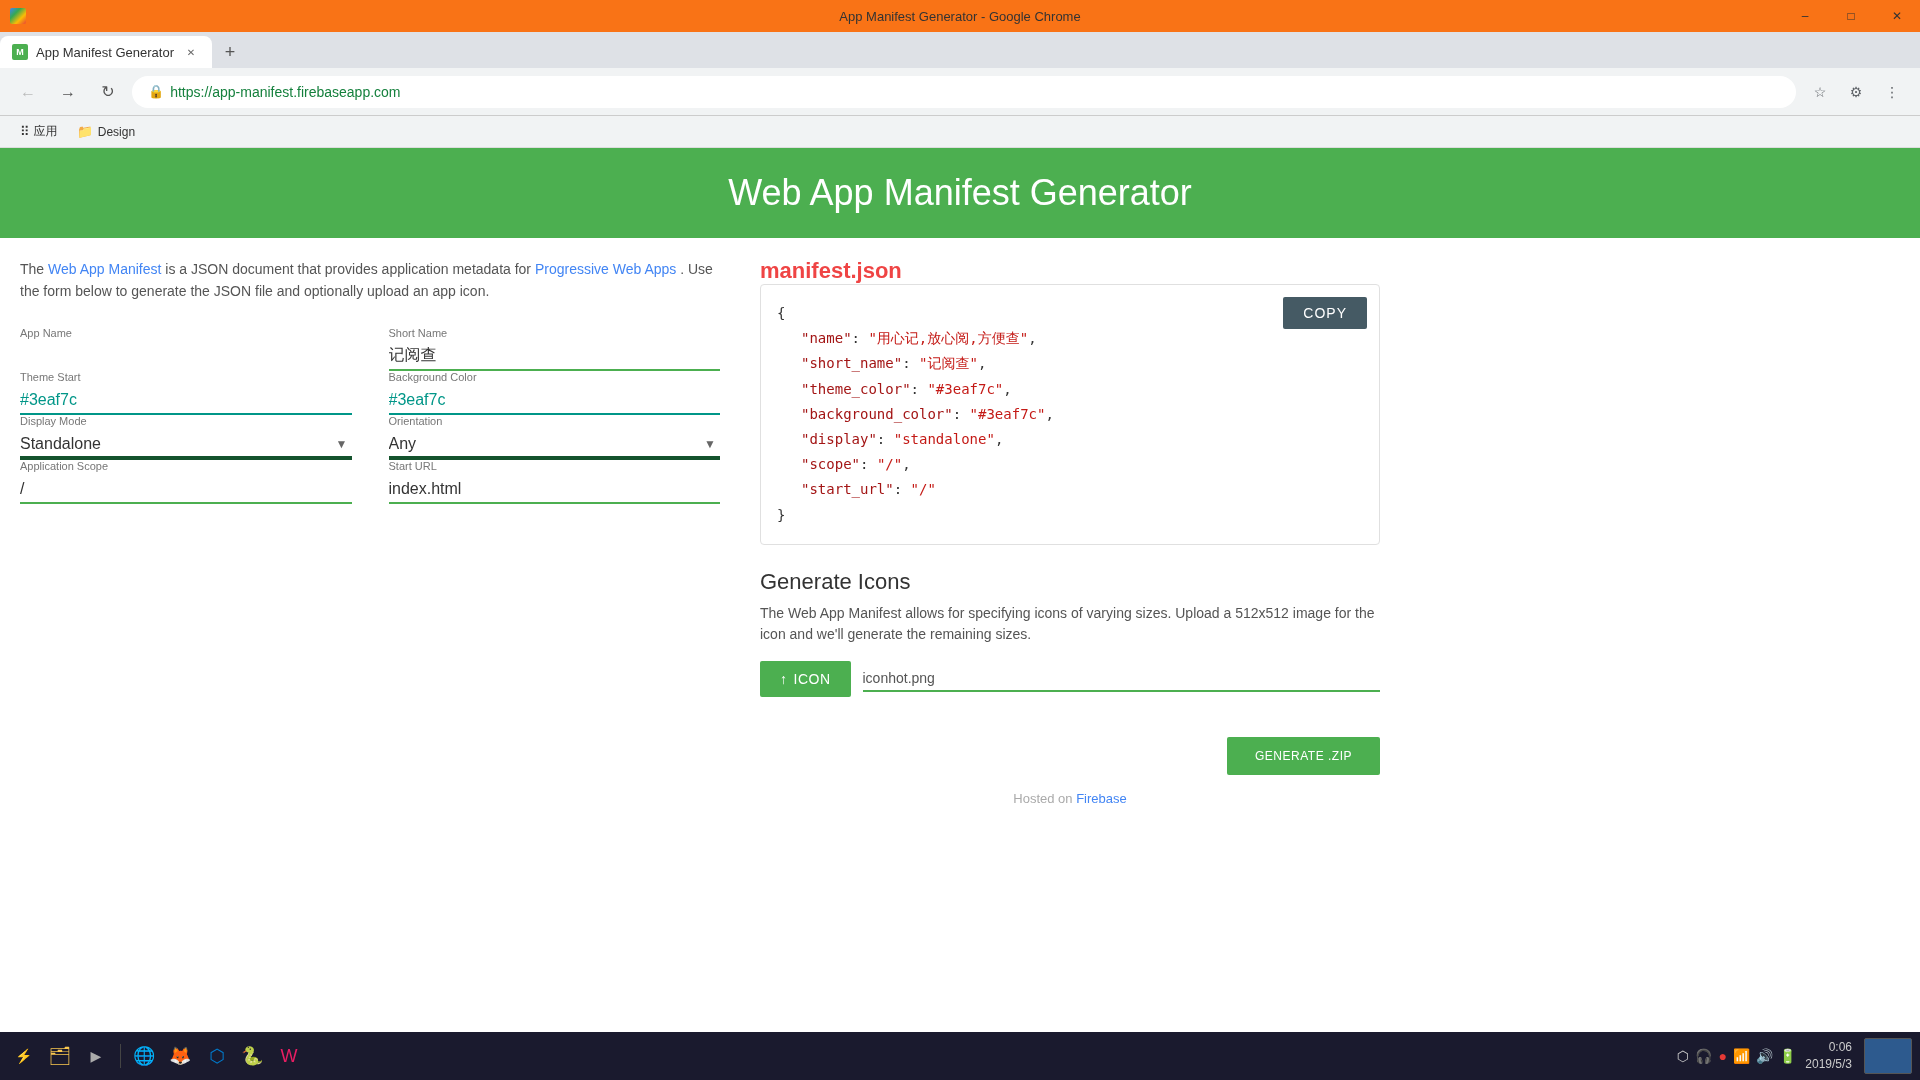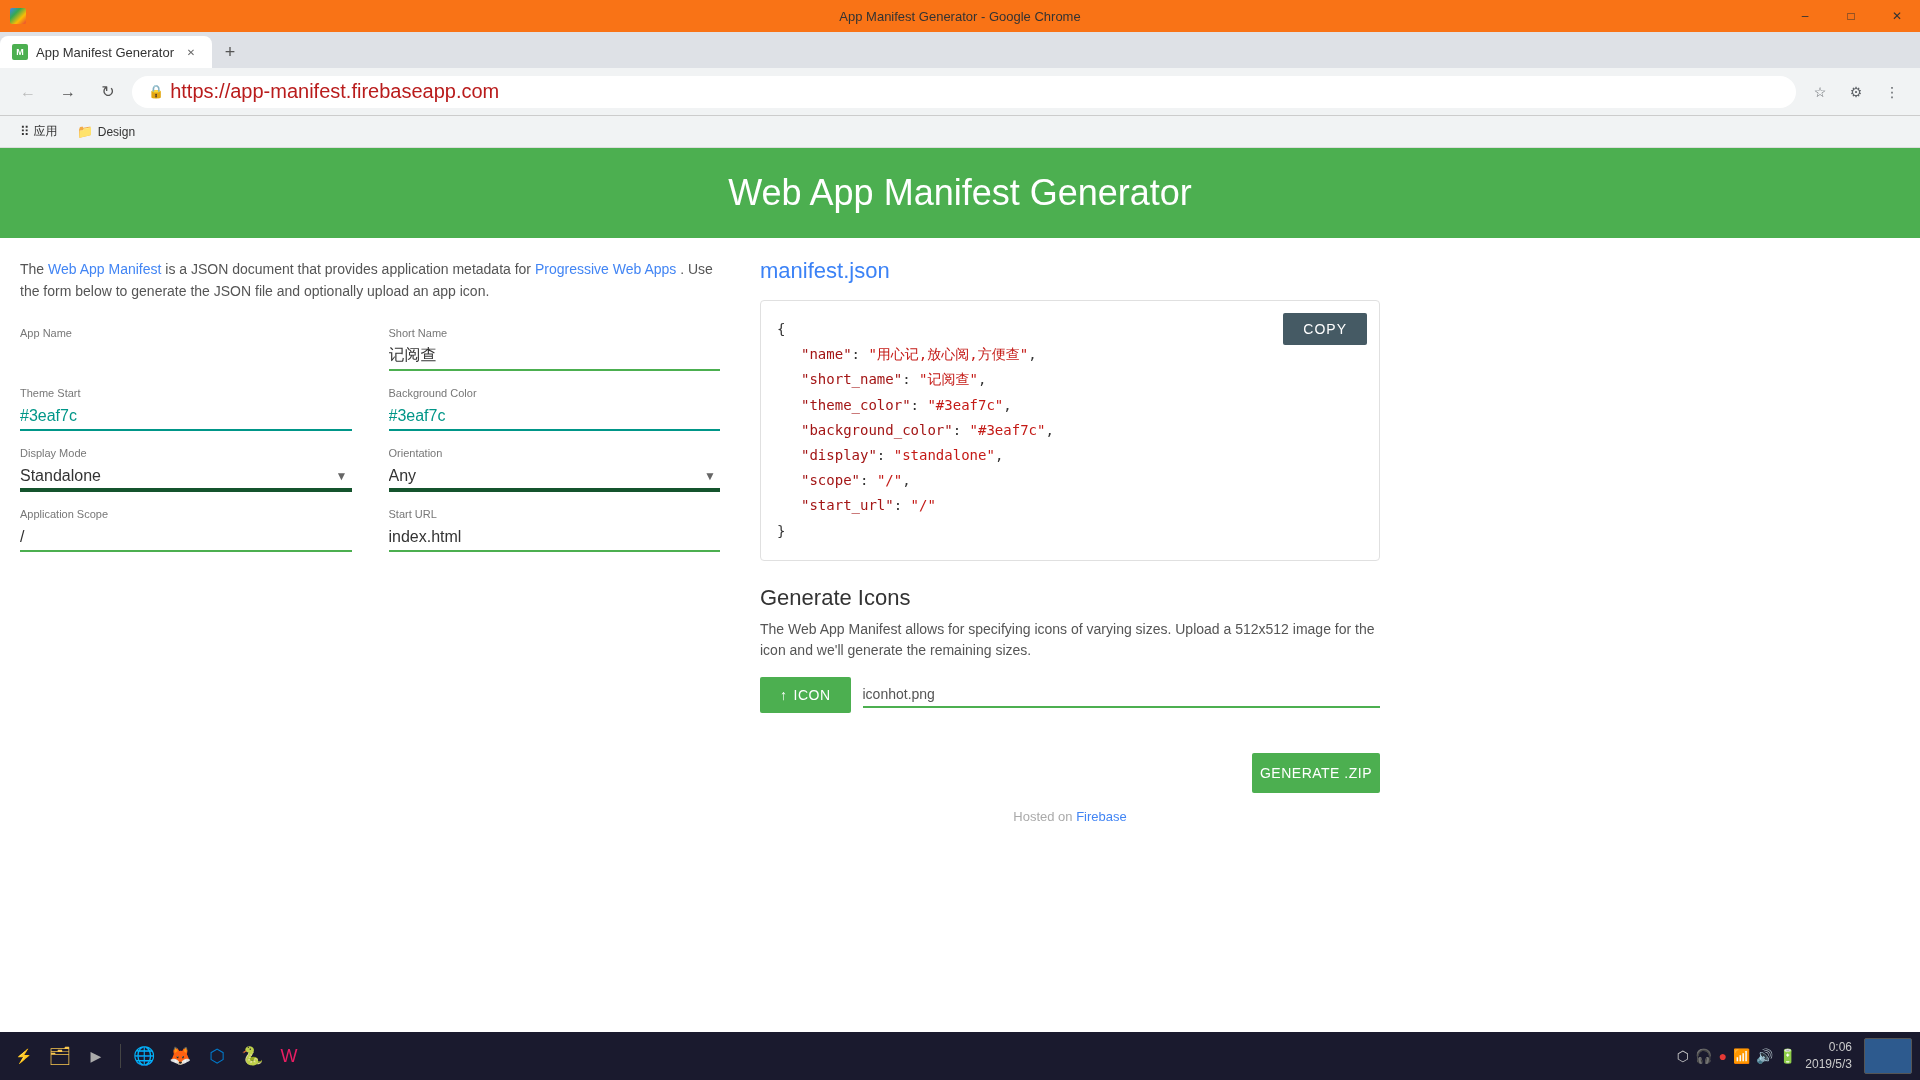--- a/index.html
+++ b/index.html
@@ -18,21 +18,21 @@
     .tab-bar { background: #dee1e6; height: 36px; display: flex; align-items: flex-end; padding-left: 0; }
     .tab { background: #fff; height: 32px; display: flex; align-items: center; padding: 0 12px; border-radius: 8px 8px 0 0; font-size: 13px; gap: 8px; min-width: 200px; position: relative; }
     .tab-favicon { width: 16px; height: 16px; background: #4285f4; border-radius: 2px; }
     .tab-close { width: 18px; height: 18px; border-radius: 50%; display: flex; align-items: center; justify-content: center; font-size: 10px; cursor: pointer; color: #666; margin-left: auto; }
     .new-tab-btn { width: 28px; height: 28px; border-radius: 50%; display: flex; align-items: center; justify-content: center; cursor: pointer; font-size: 18px; color: #555; margin-left: 4px; margin-bottom: 2px; }
 
     
     .address-bar { background: #f1f3f4; height: 48px; display: flex; align-items: center; padding: 0 12px; gap: 8px; border-bottom: 1px solid #ccc; }
     .nav-btn { width: 32px; height: 32px; border-radius: 50%; display: flex; align-items: center; justify-content: center; cursor: pointer; color: #555; font-size: 16px; }
     .nav-btn.disabled { color: #bbb; cursor: default; }
-    .address-text { color: #b91c1c; font-size: 20px; }
+    .address-text { color: #15803d; font-size: 14px; }
     .address-wrapper { flex: 1; background: #fff; border-radius: 20px; height: 32px; display: flex; align-items: center; padding: 0 16px; gap: 6px; }
     .lock-icon { color: #5f6368; font-size: 13px; }
     .address-right { display: flex; gap: 4px; }
     .addr-icon-btn { width: 32px; height: 32px; border-radius: 50%; display: flex; align-items: center; justify-content: center; cursor: pointer; color: #5f6368; font-size: 14px; }
 
     
     .bookmarks-bar { background: #f1f3f4; height: 32px; display: flex; align-items: center; padding: 0 12px; gap: 4px; border-bottom: 1px solid #ddd; font-size: 12px; }
     .bookmark-item { display: flex; align-items: center; gap: 4px; padding: 4px 8px; border-radius: 4px; cursor: pointer; color: #333; }
     .bookmark-icon { font-size: 13px; }
 
@@ -46,43 +46,43 @@
     
     .main-layout { display: flex; padding: 20px; gap: 40px; max-width: 1400px; }
     .left-panel { flex: 0 0 700px; }
     .right-panel { flex: 1; }
 
     
     .intro-text { font-size: 14px; color: #555; line-height: 1.6; margin-bottom: 24px; }
     .intro-text a { color: #4285f4; text-decoration: none; }
 
     
-    .form-row { display: flex; gap: 37px; margin-bottom: 16px; }
+    .form-row { display: flex; gap: 37px; }
     .form-group { flex: 1; }
     .form-label { font-size: 11px; color: #777; margin-bottom: 4px; display: block; }
     .form-input { width: 100%; border: none; border-bottom: 2px solid #4caf50; padding: 4px 0; font-size: 16px; color: #333; outline: none; background: transparent; }
     .form-input.teal { border-bottom-color: #009688; color: #009688; }
     .form-select-wrapper { position: relative; }
     .form-select { width: 100%; border: none; border-bottom: 4px solid #14532d; padding: 4px 0; font-size: 16px; color: #333; outline: none; background: transparent; appearance: none; cursor: pointer; }
     .select-arrow { position: absolute; right: 4px; top: 6px; color: #666; font-size: 12px; pointer-events: none; }
 
     
-    .manifest-title { font-size: 22px; color: #3b82f6; margin-bottom: 16px; font-weight: 400; }
+    .manifest-title { font-size: 22px; color: #ef4444; font-weight: 700; }
     .json-container { background: #fff; border: 1px solid #e0e0e0; border-radius: 4px; padding: 16px; font-family: monospace; font-size: 14px; line-height: 1.6; position: relative; margin-bottom: 24px; }
     .copy-btn { position: absolute; top: 12px; right: 12px; background: #455a64; color: white; border: none; padding: 8px 20px; font-size: 14px; cursor: pointer; border-radius: 2px; font-weight: 500; letter-spacing: 1px; }
     .json-key { color: #a31515; }
     .json-string { color: #c41a16; }
 
     
     .section-title { font-size: 22px; color: #333; margin-bottom: 8px; font-weight: 400; }
     .section-desc { font-size: 14px; color: #555; margin-bottom: 16px; line-height: 1.5; }
     .icon-upload-row { display: flex; align-items: center; gap: 12px; }
     .icon-upload-btn { background: #4caf50; color: white; border: none; padding: 10px 20px; font-size: 14px; cursor: pointer; border-radius: 2px; display: flex; align-items: center; gap: 6px; font-weight: 500; letter-spacing: 0.5px; }
     .icon-filename { border: none; border-bottom: 2px solid #4caf50; padding: 4px 0; font-size: 14px; color: #555; flex: 1; outline: none; background: transparent; }
-    .generate-btn { background: #4caf50; color: white; border: none; padding: 12px 8px; font-size: 14px; cursor: pointer; border-radius: 2px; font-weight: 500; letter-spacing: 0.5px; margin-top: 20px; float: right; }
+    .generate-btn { background: #4caf50; color: white; border: none; padding: 12px 28px; font-size: 12px; cursor: pointer; border-radius: 2px; font-weight: 500; letter-spacing: 0.5px; margin-top: 20px; float: right; }
 
     
     .page-footer { text-align: center; padding: 16px; color: #aaa; font-size: 13px; clear: both; }
     .page-footer a { color: #4285f4; text-decoration: none; }
 
     
     .taskbar { background: #1a1a2e; height: 48px; display: flex; align-items: center; padding: 0 8px; gap: 4px; position: relative; flex-shrink: 0; }
     .taskbar-icon { width: 32px; height: 32px; display: flex; align-items: center; justify-content: center; cursor: pointer; border-radius: 4px; font-size: 18px; }
     .taskbar-divider { width: 1px; height: 24px; background: #444; margin: 0 4px; }
     .taskbar-right { margin-left: auto; display: flex; align-items: center; gap: 8px; }

